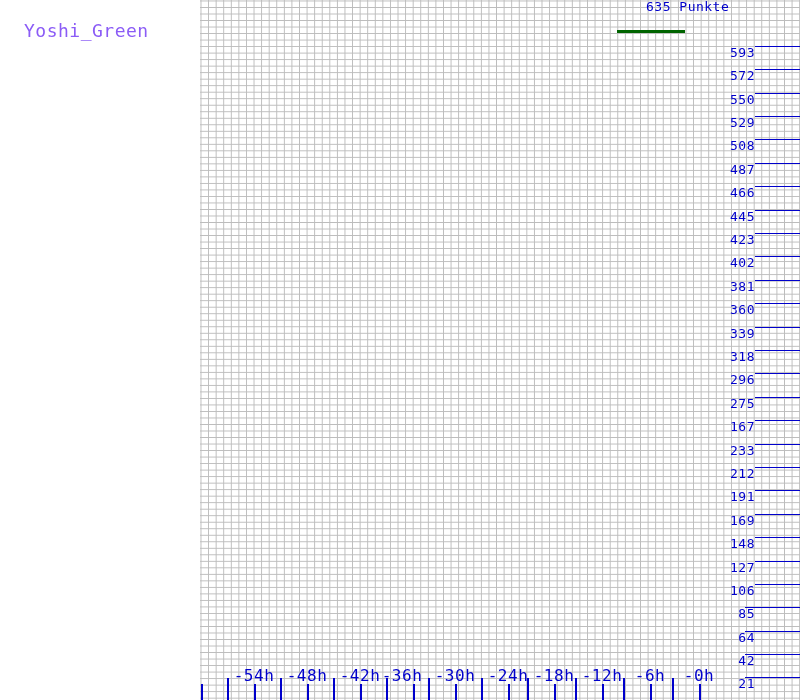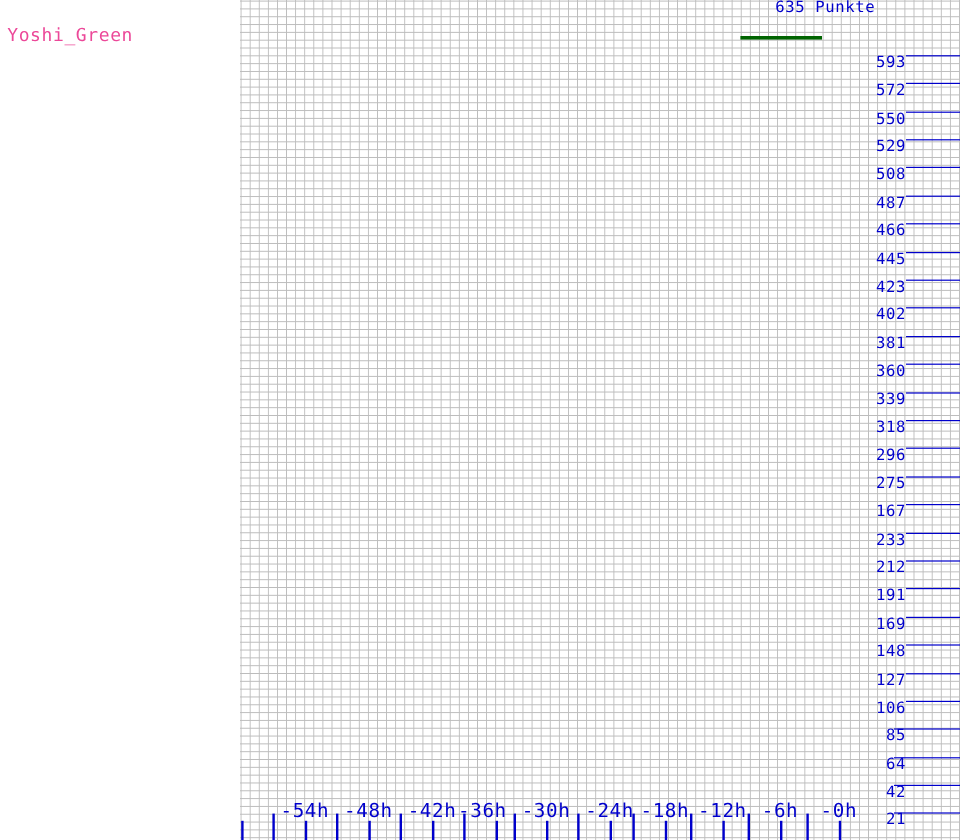--- a/index.html
+++ b/index.html
@@ -27,24 +27,24 @@
     background-image:
       linear-gradient(to right, #bcbcbc 1px, transparent 1px),
       linear-gradient(to bottom, #bcbcbc 1px, transparent 1px);
     background-size: 7.59px 6.53px;
     background-position: 0.5px 0.5px;
   }
 
   
   #series-label {
     position: absolute;
-    left: 6px;
+    left: 24px;
     top: 20px;
-    color: #ec4899;
-    font-size: 15px;
+    color: #8b5cf6;
+    font-size: 18px;
     letter-spacing: 0.5px;
     white-space: nowrap;
   }
 
   
   #chart-title {
     position: absolute;
     left: 646px;
     top: -1px;
     color: #0000cc;

